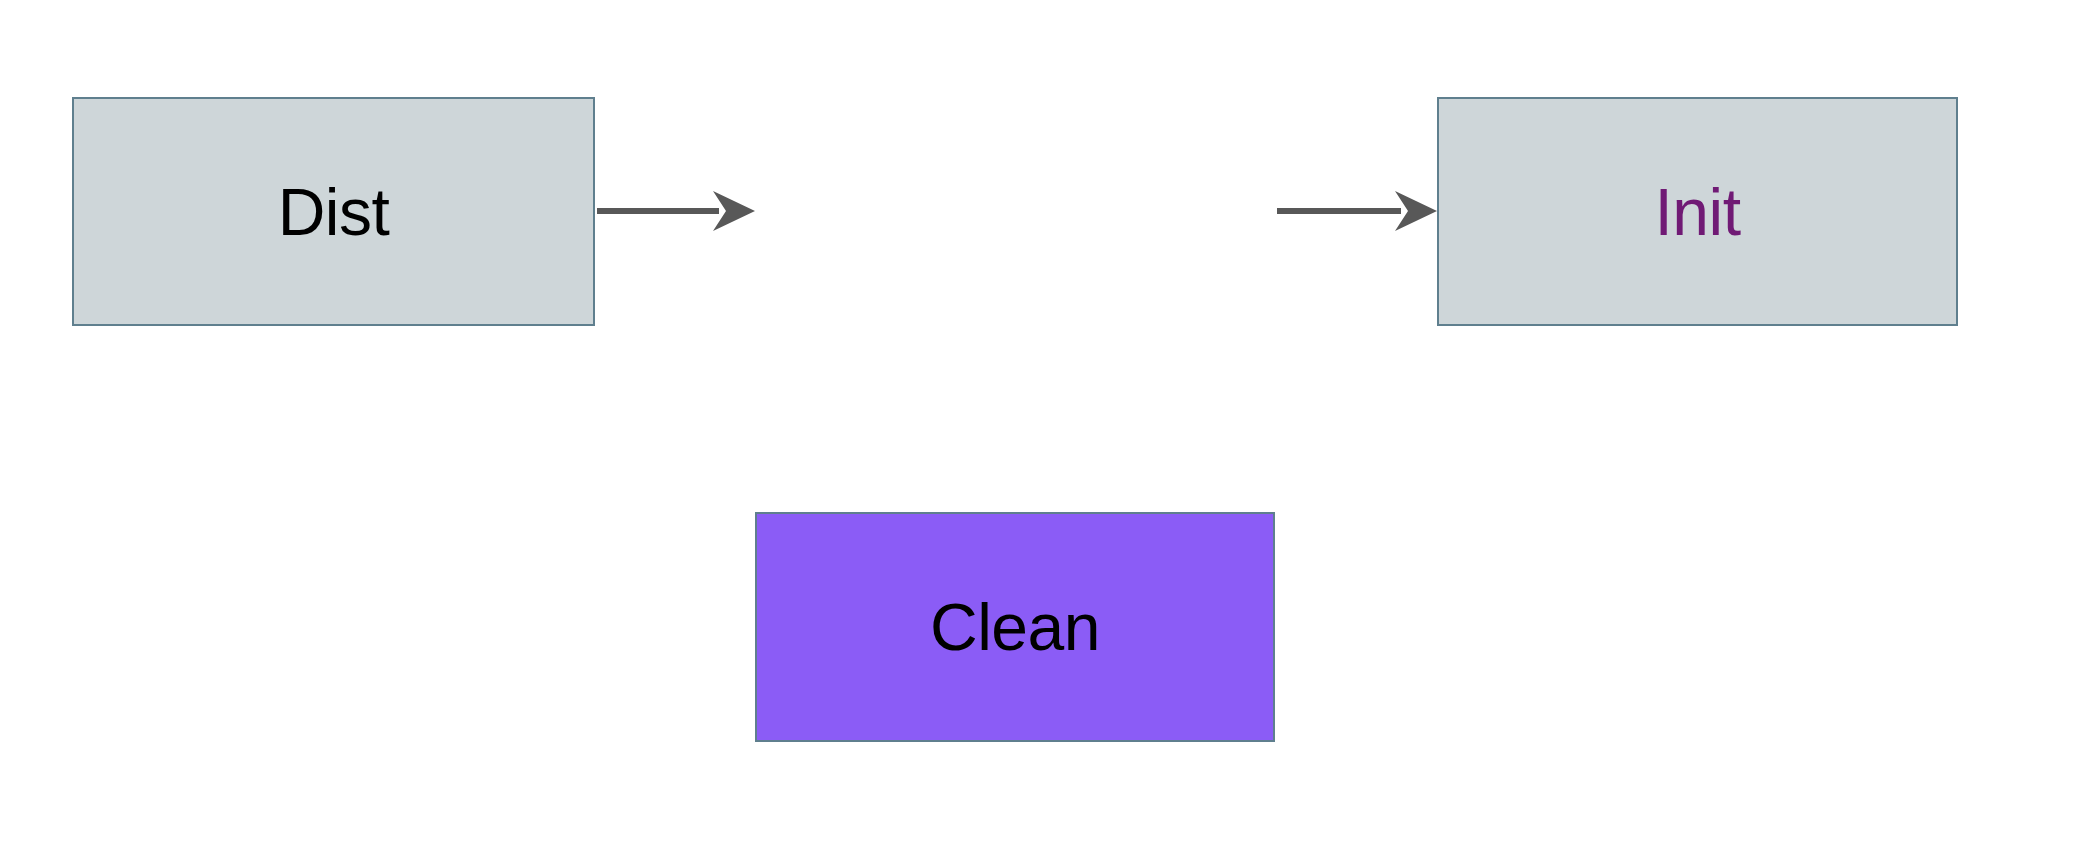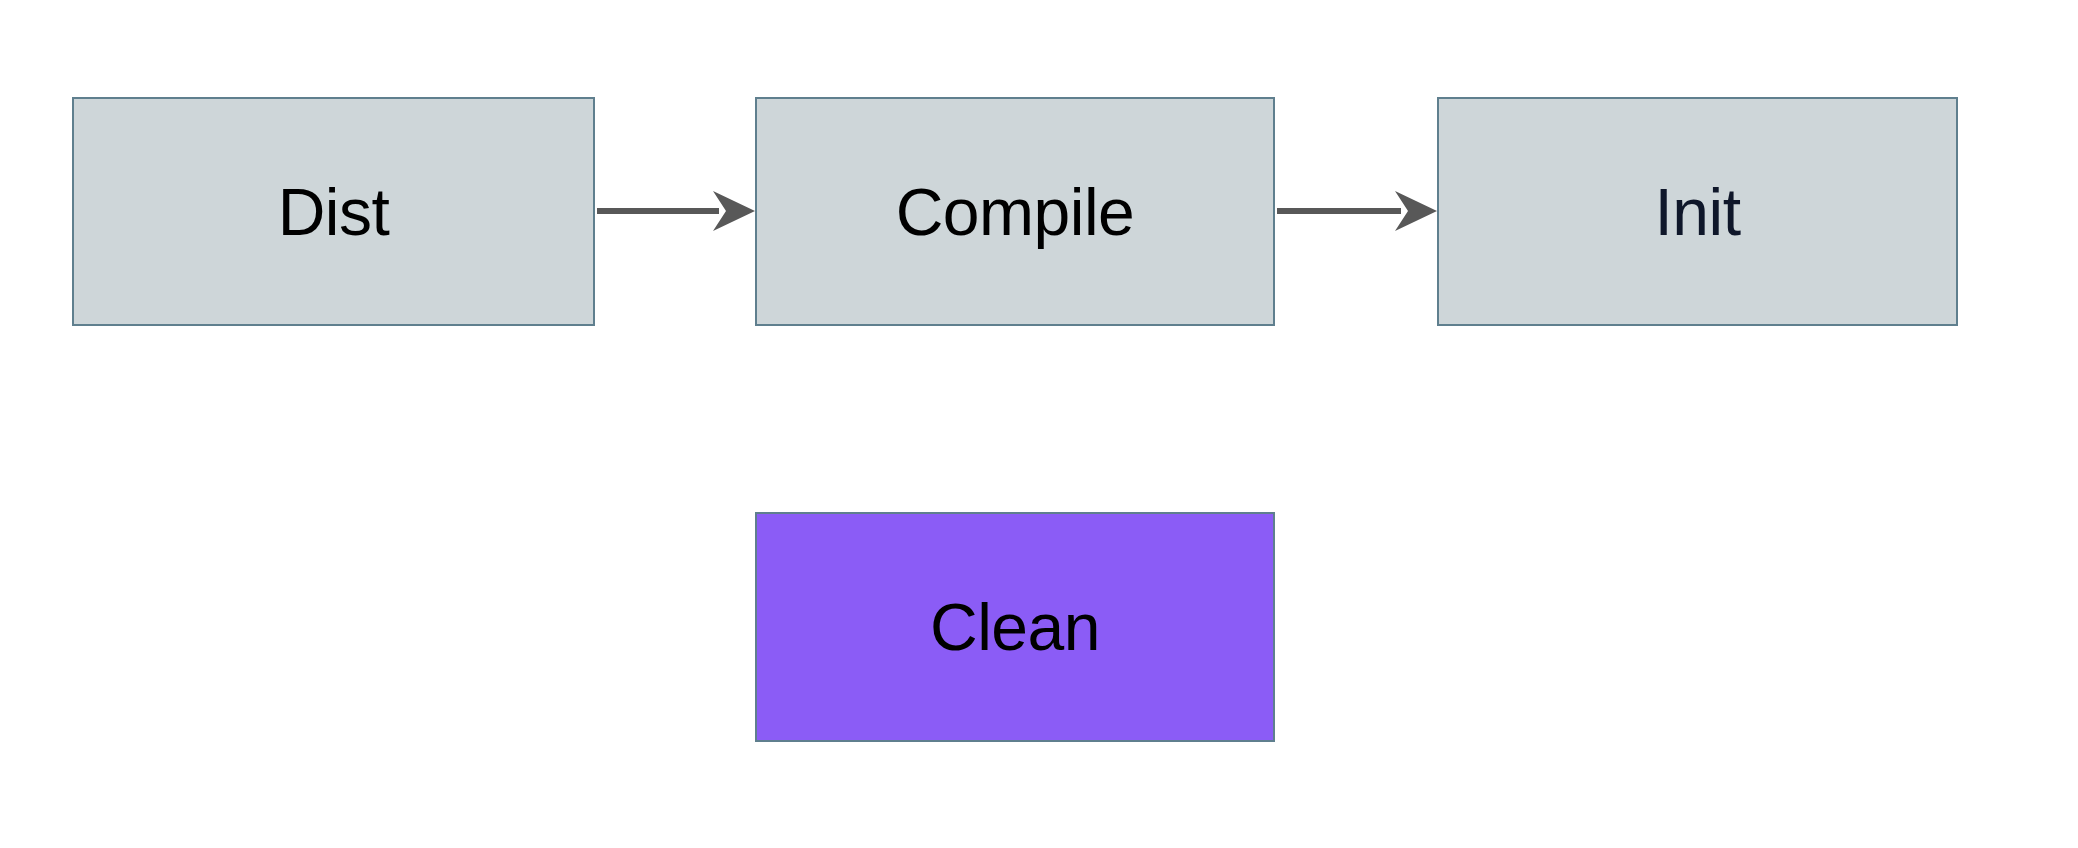--- a/index.html
+++ b/index.html
@@ -47,26 +47,23 @@
 </style>
 </head>
 <body>
 
 <div id="canvas" style="width: 2078px; height: 848px; background: rgb(255, 255, 255);">
 
   <div class="node" id="node-dist" style="left: 72px; top: 97px; width: 523px; height: 229px; background: rgb(206, 214, 217); border-color: rgb(95, 127, 142); border-width: 2px;">
     <span class="node-label" style="color: rgb(0, 0, 0); font-size: 66px;">Dist</span>
   </div>
 
-  <div class="node" id="node-compile" style="left: 755px; top: 97px; width: 520px; height: 229px; background: rgb(206, 214, 217); border-color: rgb(95, 127, 142); border-width: 2px;">
-    <span class="node-label" style="color: rgb(0, 0, 0); font-size: 66px;">Compile</span>
-  </div>
 
   <div class="node" id="node-init" style="left: 1437px; top: 97px; width: 521px; height: 229px; background: rgb(206, 214, 217); border-color: rgb(95, 127, 142); border-width: 2px;">
-    <span class="node-label" style="color: #0f172a; font-size: 66px;">Init</span>
+    <span class="node-label" style="color: #701a75; font-size: 66px;">Init</span>
   </div>
 
   <div class="node" id="node-clean" style="left: 755px; top: 512px; width: 520px; height: 230px; background: #8b5cf6; border-color: rgb(95, 127, 142); border-width: 2px;">
     <span class="node-label" style="color: rgb(0, 0, 0); font-size: 66px;">Clean</span>
   </div>
 
   <div class="edge" id="edge-dist-to-compile" style="left: 597px; top: 191px; width: 158px; height: 41px;">
       <svg width="158" height="41" viewBox="0 0 158 41">
         <line x1="0" y1="20" x2="122" y2="20" stroke="#585858" stroke-width="6"></line>
         <path d="M 158 20 L 116 0 L 129 20 L 116 40 Z" fill="#585858"></path>

